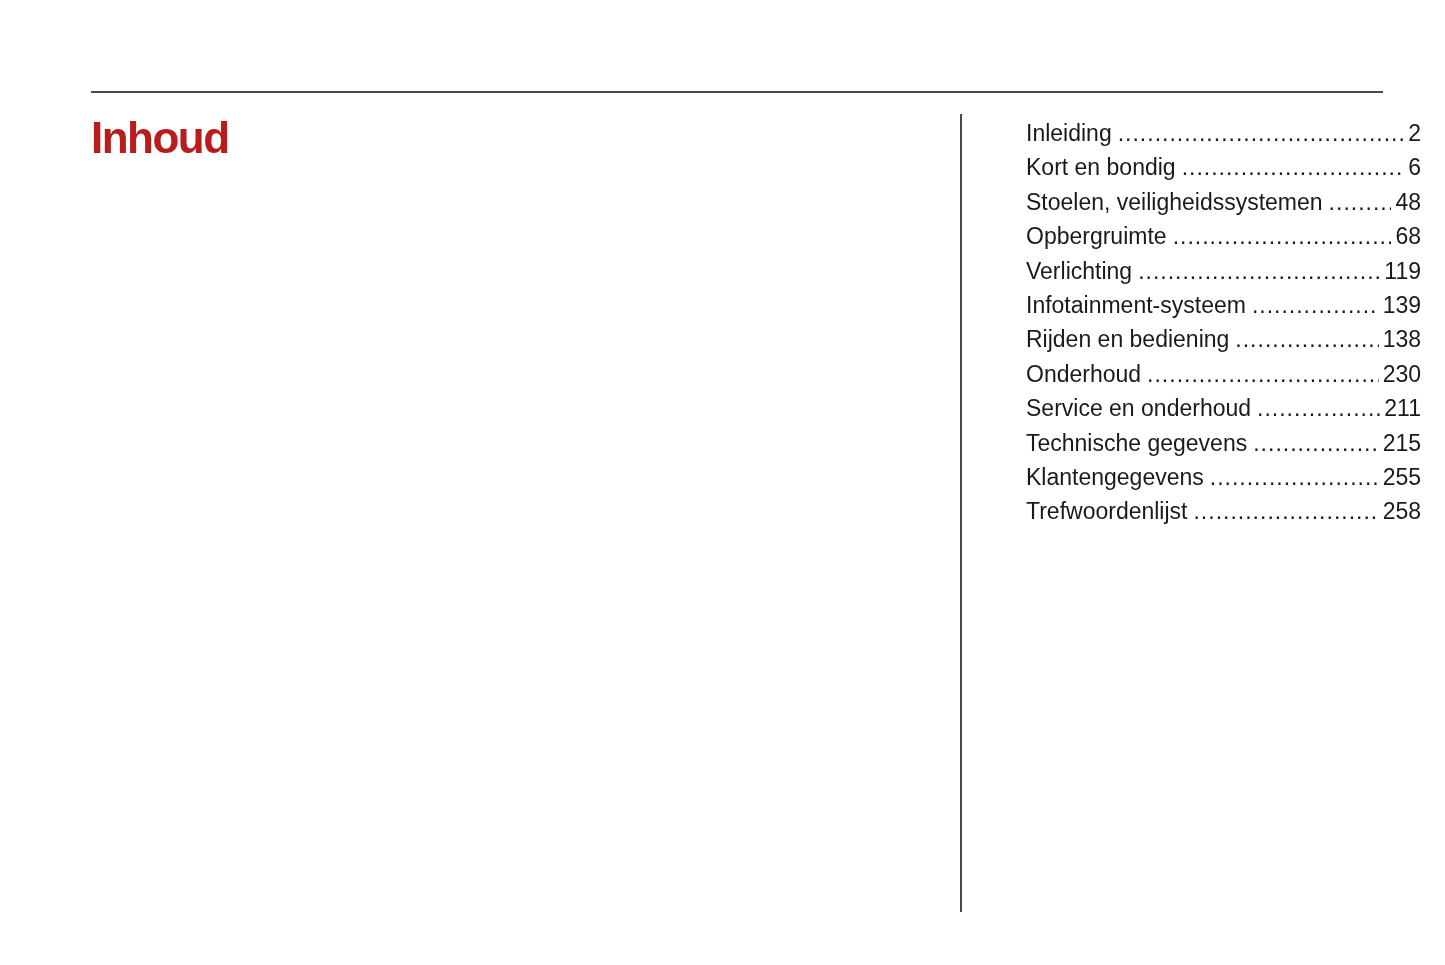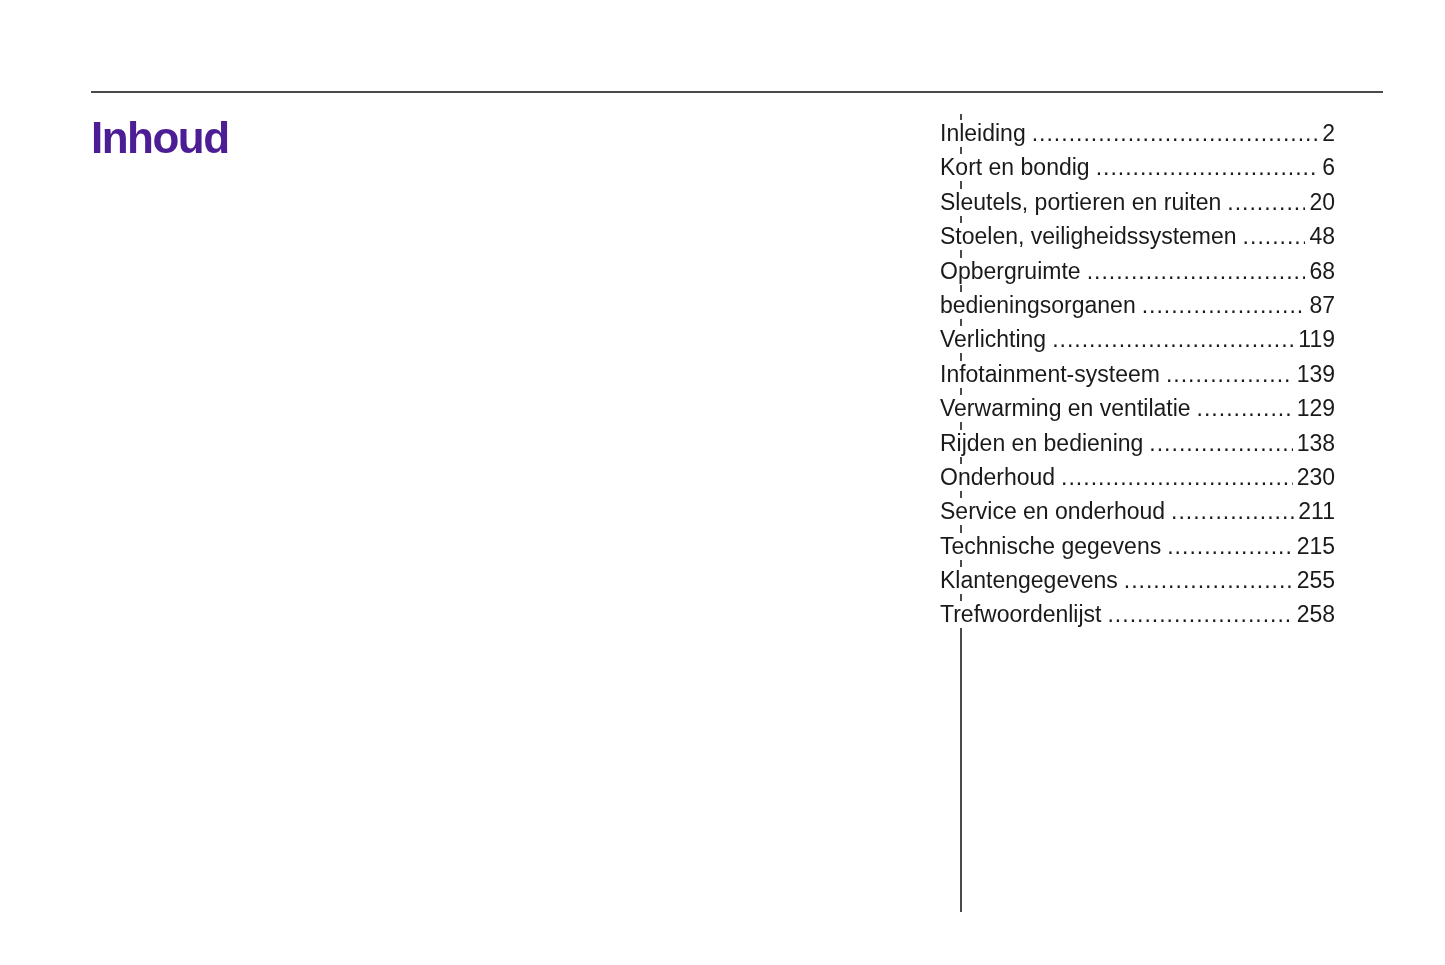--- a/index.html
+++ b/index.html
@@ -25,34 +25,34 @@
     }
     .page-title {
       position: absolute;
       left: 91px;
       top: 112px;
       margin: 0;
       font-family: "Liberation Sans", sans-serif;
       font-size: 44px;
       font-weight: bold;
       letter-spacing: -1.5px;
-      color: #4c1d95;
+      color: #b91c1c;
       line-height: 52px;
     }
     .col-divider {
       position: absolute;
       left: 960px;
       top: 114px;
       width: 2px;
       height: 798px;
       background: #4a4a4a;
     }
     .toc {
       position: absolute;
-      left: 940px;
+      left: 1026px;
       top: 120px;
       width: 395px;
       margin: 0;
       padding: 0;
       list-style: none;
       font-size: 23px;
       color: #1a1a1a;
     }
     .toc-item {
       position: relative;
@@ -110,65 +110,46 @@
   </li>
   <li class="toc-item">
     <div class="toc-line">
       <span class="toc-label">Kort en bondig</span>
       <span class="toc-leader"></span>
       <span class="toc-page">6</span>
     </div>
   </li>
   <li class="toc-item">
     <div class="toc-line">
-      <span class="toc-label">Sleutels, portieren en ruiten</span>
-      <span class="toc-leader"></span>
-      <span class="toc-page">20</span>
-    </div>
-  </li>
-  <li class="toc-item">
-    <div class="toc-line">
       <span class="toc-label">Stoelen, veiligheidssystemen</span>
       <span class="toc-leader"></span>
       <span class="toc-page">48</span>
     </div>
   </li>
   <li class="toc-item">
     <div class="toc-line">
       <span class="toc-label">Opbergruimte</span>
       <span class="toc-leader"></span>
       <span class="toc-page">68</span>
     </div>
   </li>
   <li class="toc-item">
-    <div class="toc-line">
-      <span class="toc-label">bedieningsorganen</span>
-      <span class="toc-leader"></span>
-      <span class="toc-page">87</span>
-    </div>
   </li>
   <li class="toc-item">
     <div class="toc-line">
       <span class="toc-label">Verlichting</span>
       <span class="toc-leader"></span>
       <span class="toc-page">119</span>
     </div>
   </li>
   <li class="toc-item">
     <div class="toc-line">
       <span class="toc-label">Infotainment-systeem</span>
       <span class="toc-leader"></span>
       <span class="toc-page">139</span>
-    </div>
-  </li>
-  <li class="toc-item">
-    <div class="toc-line">
-      <span class="toc-label">Verwarming en ventilatie</span>
-      <span class="toc-leader"></span>
-      <span class="toc-page">129</span>
     </div>
   </li>
   <li class="toc-item">
     <div class="toc-line">
       <span class="toc-label">Rijden en bediening</span>
       <span class="toc-leader"></span>
       <span class="toc-page">138</span>
     </div>
   </li>
   <li class="toc-item">

